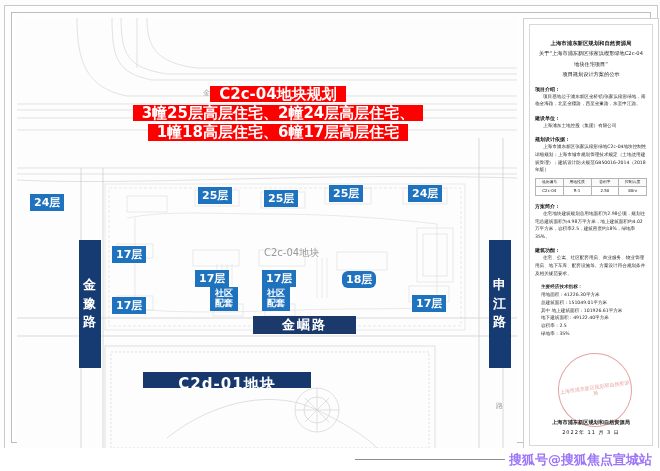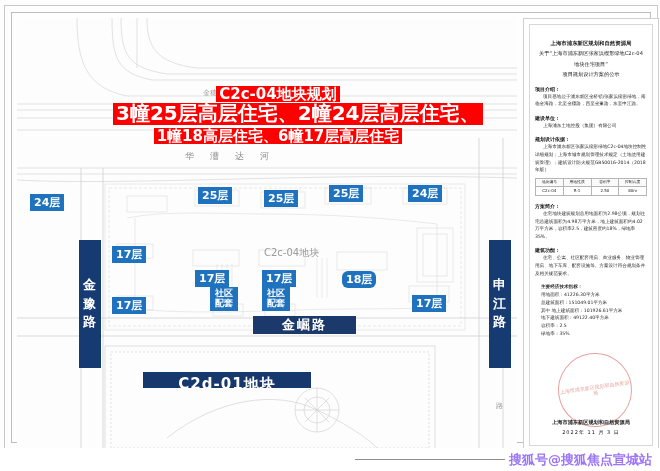--- a/index.html
+++ b/index.html
@@ -32,26 +32,26 @@
 
   
   .title-wrap{
     position:absolute;left:96px;top:66px;width:330px;
     text-align:center;z-index:40;
   }
   .title-line{
     display:inline-block;
     background:#ff0000;color:#ffffff;
     font-weight:bold;line-height:1.08;
-    padding:0px 3px;margin:0 0 1px 0;
+    padding:0px 9px;margin:0 0 1px 0;
     white-space:nowrap;
     letter-spacing:0px;
   }
   .t1{font-size:15px;}
-  .t2{font-size:20px;}
+  .t2{font-size:15px;}
   .t3{font-size:15px;}
 
   
   .badge{
     position:absolute;z-index:35;
     background:#1f72bd;color:#ffffff;
     font-size:11px;font-weight:bold;
     text-align:center;line-height:15px;height:15px;
     padding:1px 4px;
     white-space:nowrap;
@@ -243,21 +243,20 @@
             <path d="M86 150 L86 432"></path>
           <path d="M462 120 L462 432"></path>
             <path d="M486 120 L486 432"></path>
 
           <path d="M0 300 L500 300"></path>
             <path d="M0 318 L500 318"></path>
         </g>
       </svg>
 
       <span class="cad-txt" style="left:186px;top:70px;">金穗路</span>
-      <span class="river-txt" style="left:168px;top:132px;">华漕达河</span>
       <span class="cad-txt" style="left:247px;top:208px;font-size:10px;margin-top:20px;">C2c-04地块</span>
       <span class="cad-txt" style="left:477px;top:378px;writing-mode:vertical-rl;">路</span>
 
       <div class="title-wrap">
         <div class="title-line t1">C2c-04地块规划</div><br>
         <div class="title-line t2">3幢25层高层住宅、2幢24层高层住宅、</div><br>
         <div class="title-line t3">1幢18高层住宅、6幢17层高层住宅</div>
       </div>
 
       <div class="badge" style="left:13px;top:176px;">24层</div>

